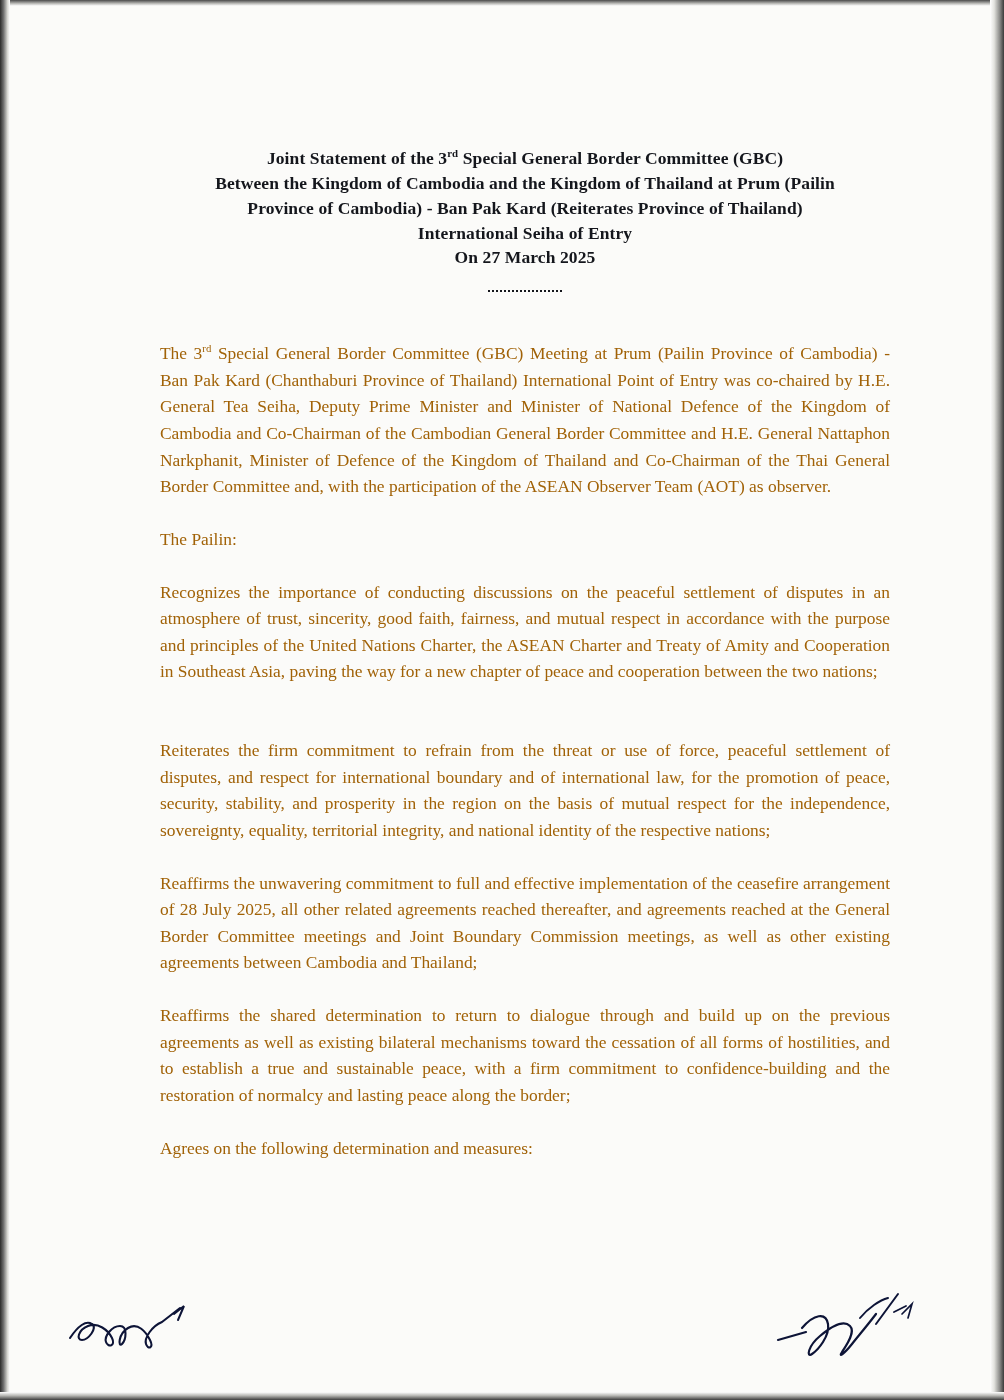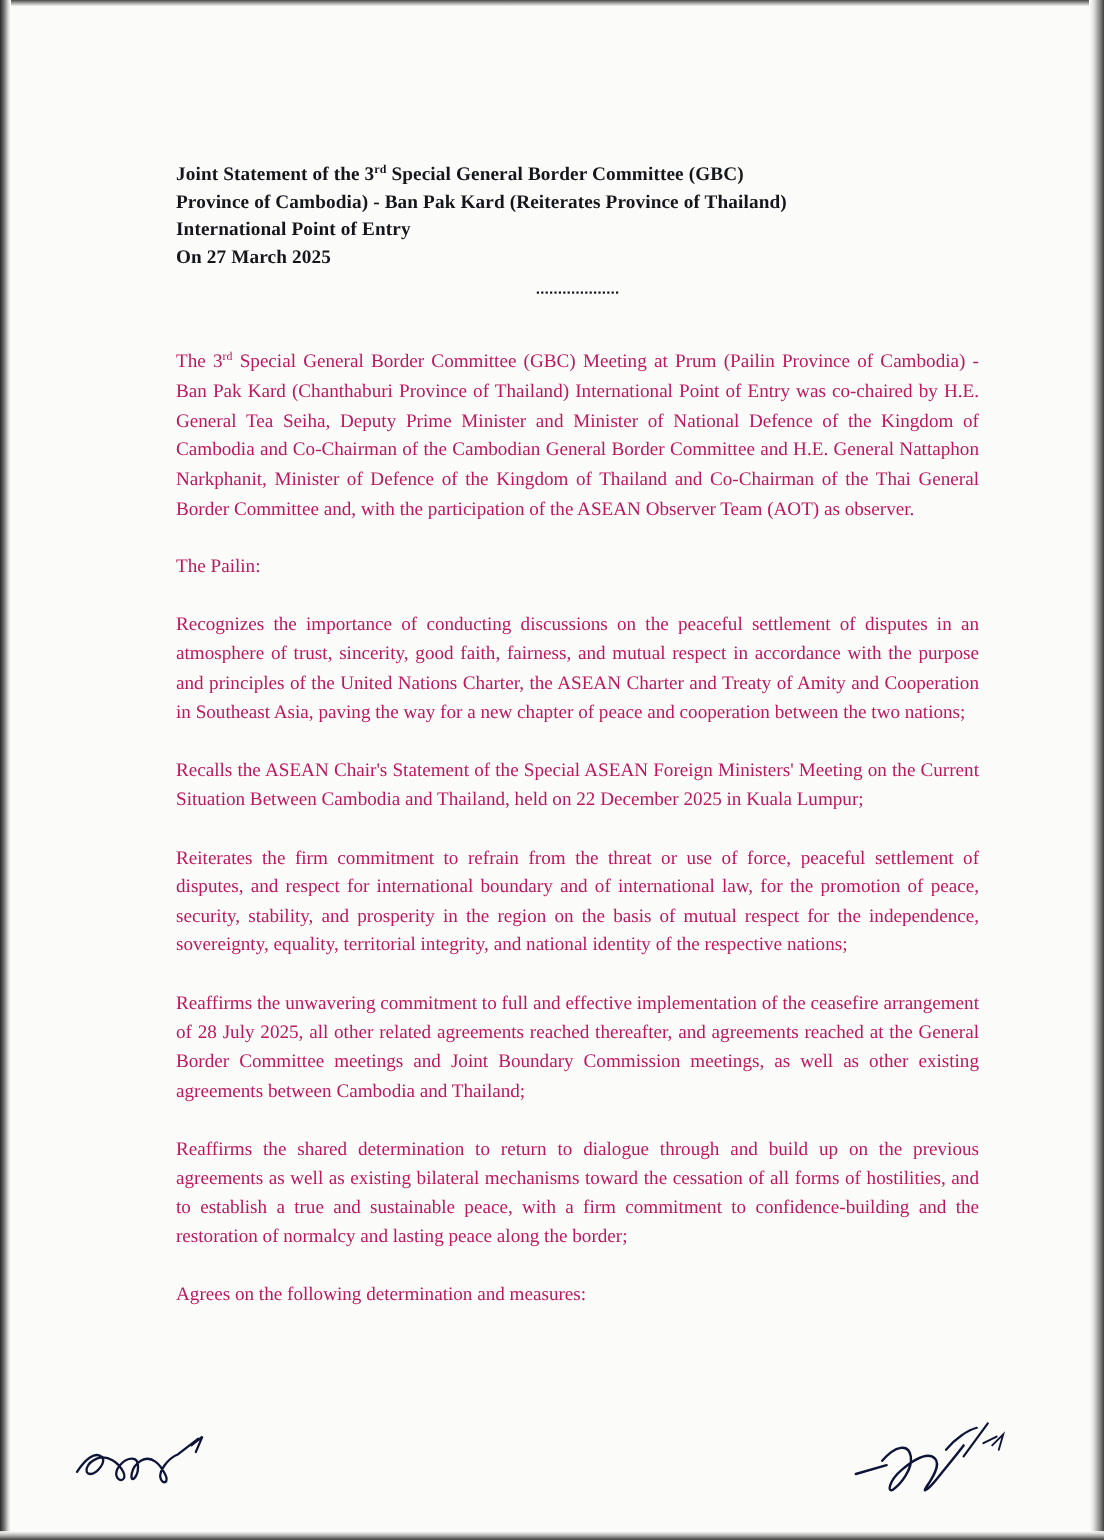--- a/index.html
+++ b/index.html
@@ -53,21 +53,21 @@
     height: 1386px;
     background: #fbfbf9;
   }
   .content {
     position: absolute;
     left: 150px;
     top: 140px;
     width: 730px;
   }
   .title-block {
-    text-align: left;
+    text-align: center;
     font-weight: bold;
     font-size: 17.5px;
     line-height: 1.42;
     color: #14161c;
     letter-spacing: 0.1px;
   }
   .title-line { display: block; }
   sup {
     font-size: 0.62em;
     vertical-align: super;
@@ -84,21 +84,21 @@
   .rule .dash {
     display: inline-block;
     width: 74px;
     border-bottom: 2px dotted #14161c;
     vertical-align: middle;
   }
   p.body-par {
     margin: 0;
     font-size: 17.4px;
     line-height: 1.53;
-    color: #be185d;
+    color: #a16207;
     text-align: justify;
     text-justify: inter-word;
   }
   .gap-1 { height: 40px; }
   .gap { height: 26px; }
   .sig-left {
     position: absolute;
     left: 52px;
     bottom: 28px;
     width: 150px;
@@ -121,39 +121,39 @@
   <div class="scan-edge-top"></div>
   <div class="scan-edge-left"></div>
   <div class="scan-edge-right"></div>
   <div class="scan-edge-bottom"></div>
 
   <div class="paper">
     <div class="content">
 
       <div class="title-block">
         <span class="title-line">Joint Statement of the 3<sup>rd</sup> Special General Border Committee (GBC)</span>
+        <span class="title-line">Between the Kingdom of Cambodia and the Kingdom of Thailand at Prum (Pailin</span>
         <span class="title-line">Province of Cambodia) - Ban Pak Kard (Reiterates Province of Thailand)</span>
-        <span class="title-line">International Point of Entry</span>
+        <span class="title-line">International Seiha of Entry</span>
         <span class="title-line">On 27 March 2025</span>
       </div>
 
       <div class="rule"><span class="dash"></span></div>
 
       <div class="gap-1"></div>
 
       <p class="body-par">The 3<sup>rd</sup> Special General Border Committee (GBC) Meeting at Prum (Pailin Province of Cambodia) - Ban Pak Kard (Chanthaburi Province of Thailand) International Point of Entry was co-chaired by H.E. General Tea Seiha, Deputy Prime Minister and Minister of National Defence of the Kingdom of Cambodia and Co-Chairman of the Cambodian General Border Committee and H.E. General Nattaphon Narkphanit, Minister of Defence of the Kingdom of Thailand and Co-Chairman of the Thai General Border Committee and, with the participation of the ASEAN Observer Team (AOT) as observer.</p>
 
       <div class="gap"></div>
       <p class="body-par">The Pailin:</p>
 
       <div class="gap"></div>
       <p class="body-par">Recognizes the importance of conducting discussions on the peaceful settlement of disputes in an atmosphere of trust, sincerity, good faith, fairness, and mutual respect in accordance with the purpose and principles of the United Nations Charter, the ASEAN Charter and Treaty of Amity and Cooperation in Southeast Asia, paving the way for a new chapter of peace and cooperation between the two nations;</p>
 
       <div class="gap"></div>
-      <p class="body-par">Recalls the ASEAN Chair's Statement of the Special ASEAN Foreign Ministers' Meeting on the Current Situation Between Cambodia and Thailand, held on 22 December 2025 in Kuala Lumpur;</p>
 
       <div class="gap"></div>
       <p class="body-par">Reiterates the firm commitment to refrain from the threat or use of force, peaceful settlement of disputes, and respect for international boundary and of international law, for the promotion of peace, security, stability, and prosperity in the region on the basis of mutual respect for the independence, sovereignty, equality, territorial integrity, and national identity of the respective nations;</p>
 
       <div class="gap"></div>
       <p class="body-par">Reaffirms the unwavering commitment to full and effective implementation of the ceasefire arrangement of 28 July 2025, all other related agreements reached thereafter, and agreements reached at the General Border Committee meetings and Joint Boundary Commission meetings, as well as other existing agreements between Cambodia and Thailand;</p>
 
       <div class="gap"></div>
       <p class="body-par">Reaffirms the shared determination to return to dialogue through and build up on the previous agreements as well as existing bilateral mechanisms toward the cessation of all forms of hostilities, and to establish a true and sustainable peace, with a firm commitment to confidence-building and the restoration of normalcy and lasting peace along the border;</p>
 

